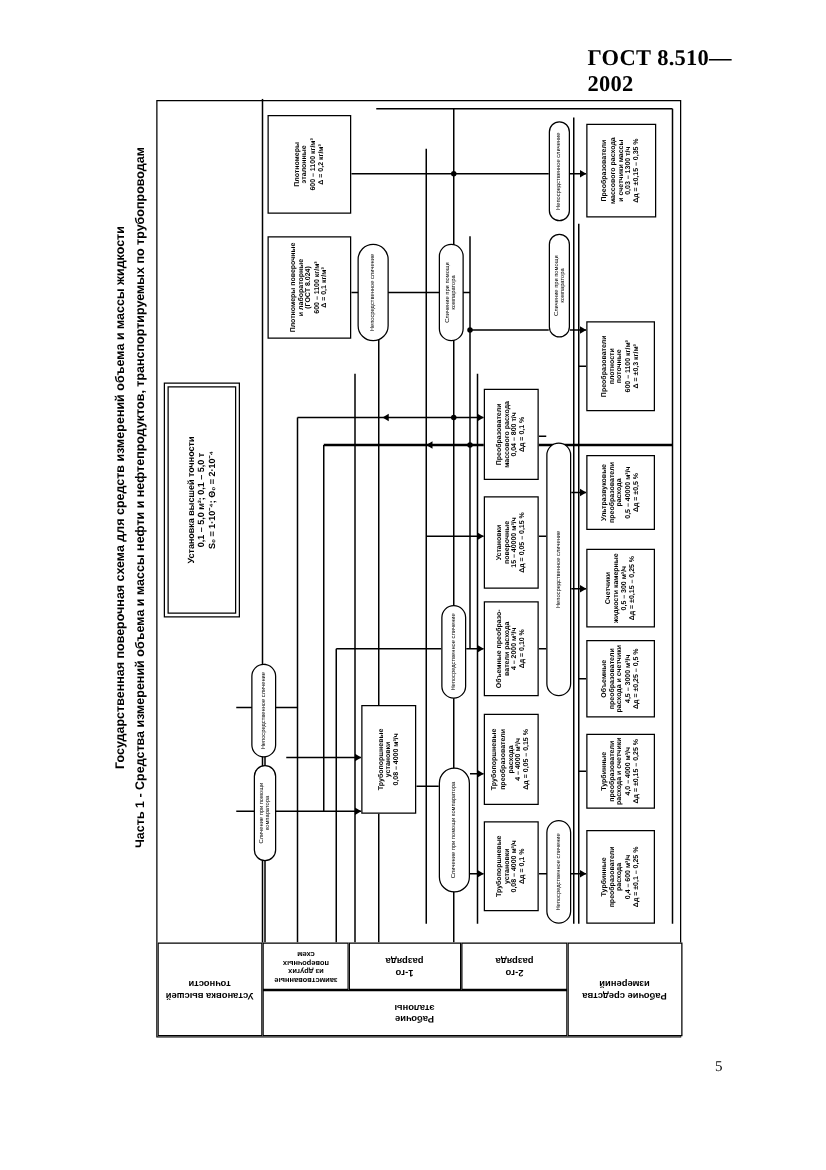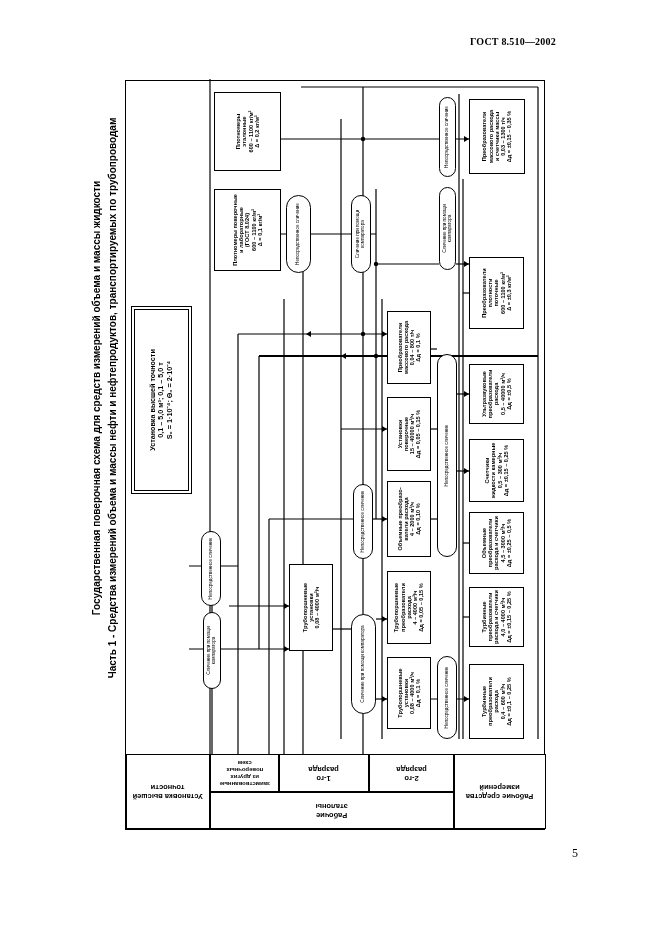--- a/index.html
+++ b/index.html
@@ -1,18 +1,18 @@
 <!DOCTYPE html>
 <html><head>
 <meta charset="utf-8">
 <style>
   html,body{margin:0;padding:0;background:#fff;}
   body{width:661px;height:936px;position:relative;font-family:"Liberation Serif",serif;color:#000;overflow:hidden;}
   [data-name]{box-sizing:border-box;}
-  .hdr{position:absolute;left:470px;top:36px;width:120px;font-weight:bold;font-size:10px;letter-spacing:.2px;}
+  .hdr{position:absolute;left:470px;top:36px;width:120px;font-weight:bold;font-size:18px;letter-spacing:.2px;}
   .pgnum{position:absolute;left:572px;top:846px;font-size:12px;}
   
   .title-rot{position:absolute;left:86px;top:78px;width:640px;height:38px;
     transform-origin:0 0;transform:rotate(-90deg) translate(-640px,0);
     display:flex;flex-direction:column;justify-content:center;gap:1px;text-align:center;
     font-family:"Liberation Sans",sans-serif;font-weight:bold;font-size:10px;line-height:1.45;}
   
   .fig{position:absolute;left:125px;top:80px;width:420px;height:750px;}
   .fig-rot{position:absolute;left:0;top:0;width:750px;height:420px;
     transform-origin:0 0;transform:rotate(-90deg) translate(-750px,0);

